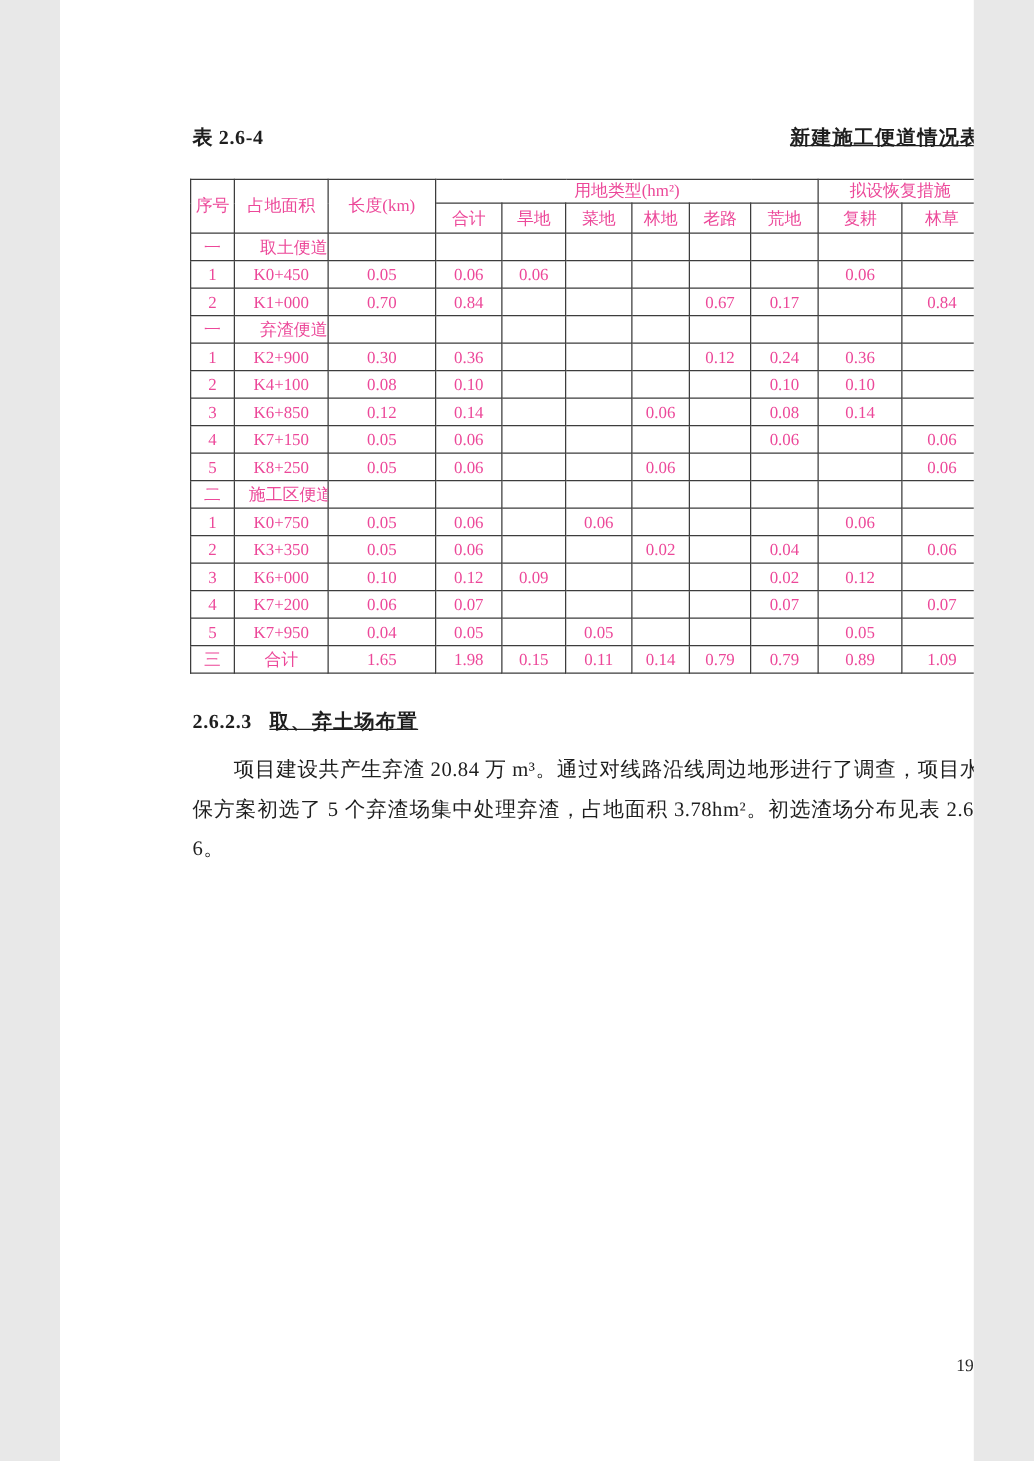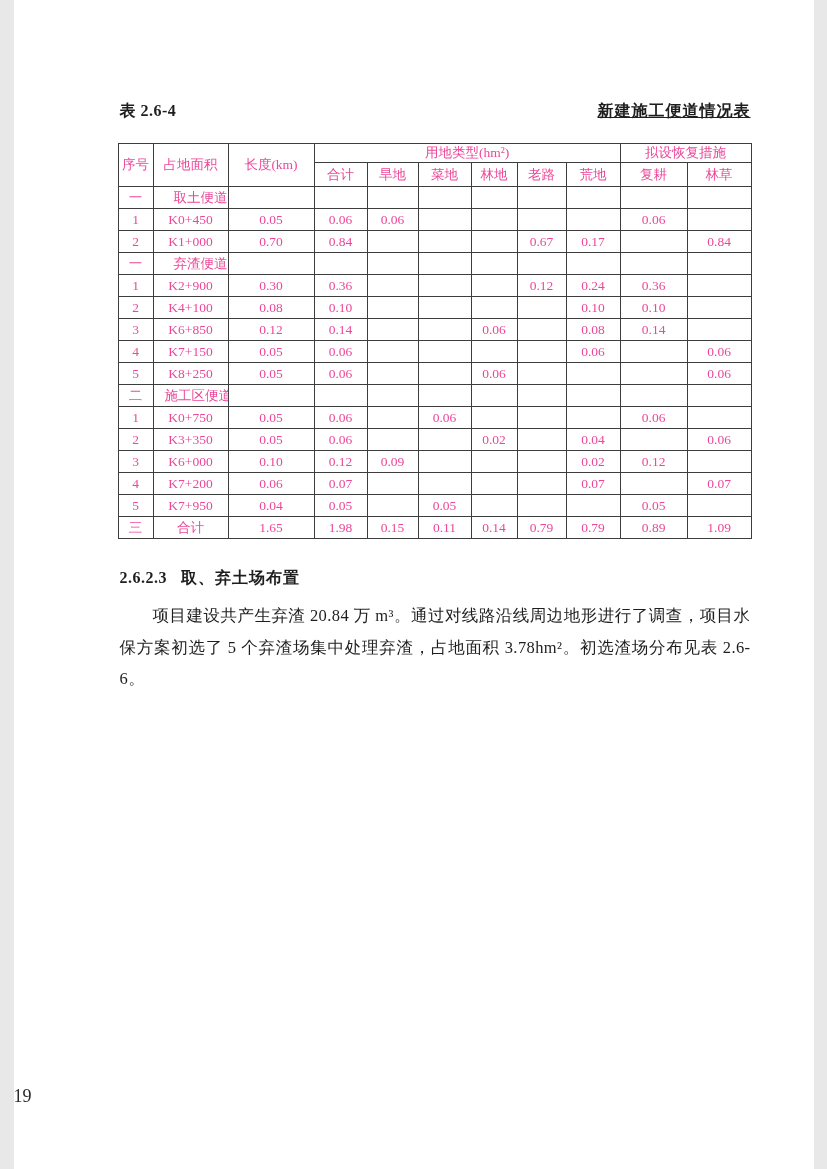--- a/index.html
+++ b/index.html
@@ -3,21 +3,21 @@
 <meta charset="utf-8">
 <style>
   html, body {
     margin: 0;
     padding: 0;
     background: #e8e8e8;
     font-family: "Liberation Serif", "DejaVu Serif", serif;
   }
   .page {
     position: relative;
-    width: 800px;
+    width: 731px;
     height: 1169px;
     margin: 0 auto;
     background: #ffffff;
     color: #1e1e1e;
     overflow: hidden;
   }
 
   
   .caption-row {
     position: absolute;
@@ -76,38 +76,38 @@
     top: 568px;
     left: 106px;
     width: 631px;
   }
   .section-heading {
     font-size: 16px;
     line-height: 20px;
     margin: 0 0 12px 0;
     letter-spacing: 0.5px;
   }
-  .section-heading .heading-title { margin-left: 14px; letter-spacing: 1px; }
+  .section-heading .heading-title { margin-left: 14px; letter-spacing: 1px; text-decoration: underline; }
   .body-para {
     margin: 0;
     font-size: 16.5px;
     line-height: 31.5px;
     text-align: justify;
     text-indent: 33px;
     letter-spacing: 0.4px;
   }
 
   
   .page-number {
     position: absolute;
     top: 1086px;
     left: 0;
     width: 100%;
-    text-align: left;
-    font-size: 18px;
+    text-align: right;
+    font-size: 14px;
     color: #2a2a2a;
   }
 </style>
 </head>
 <body>
 
 <div class="page">
 
   <div class="caption-row">
     <span class="caption-label">表 2.6-4</span>

